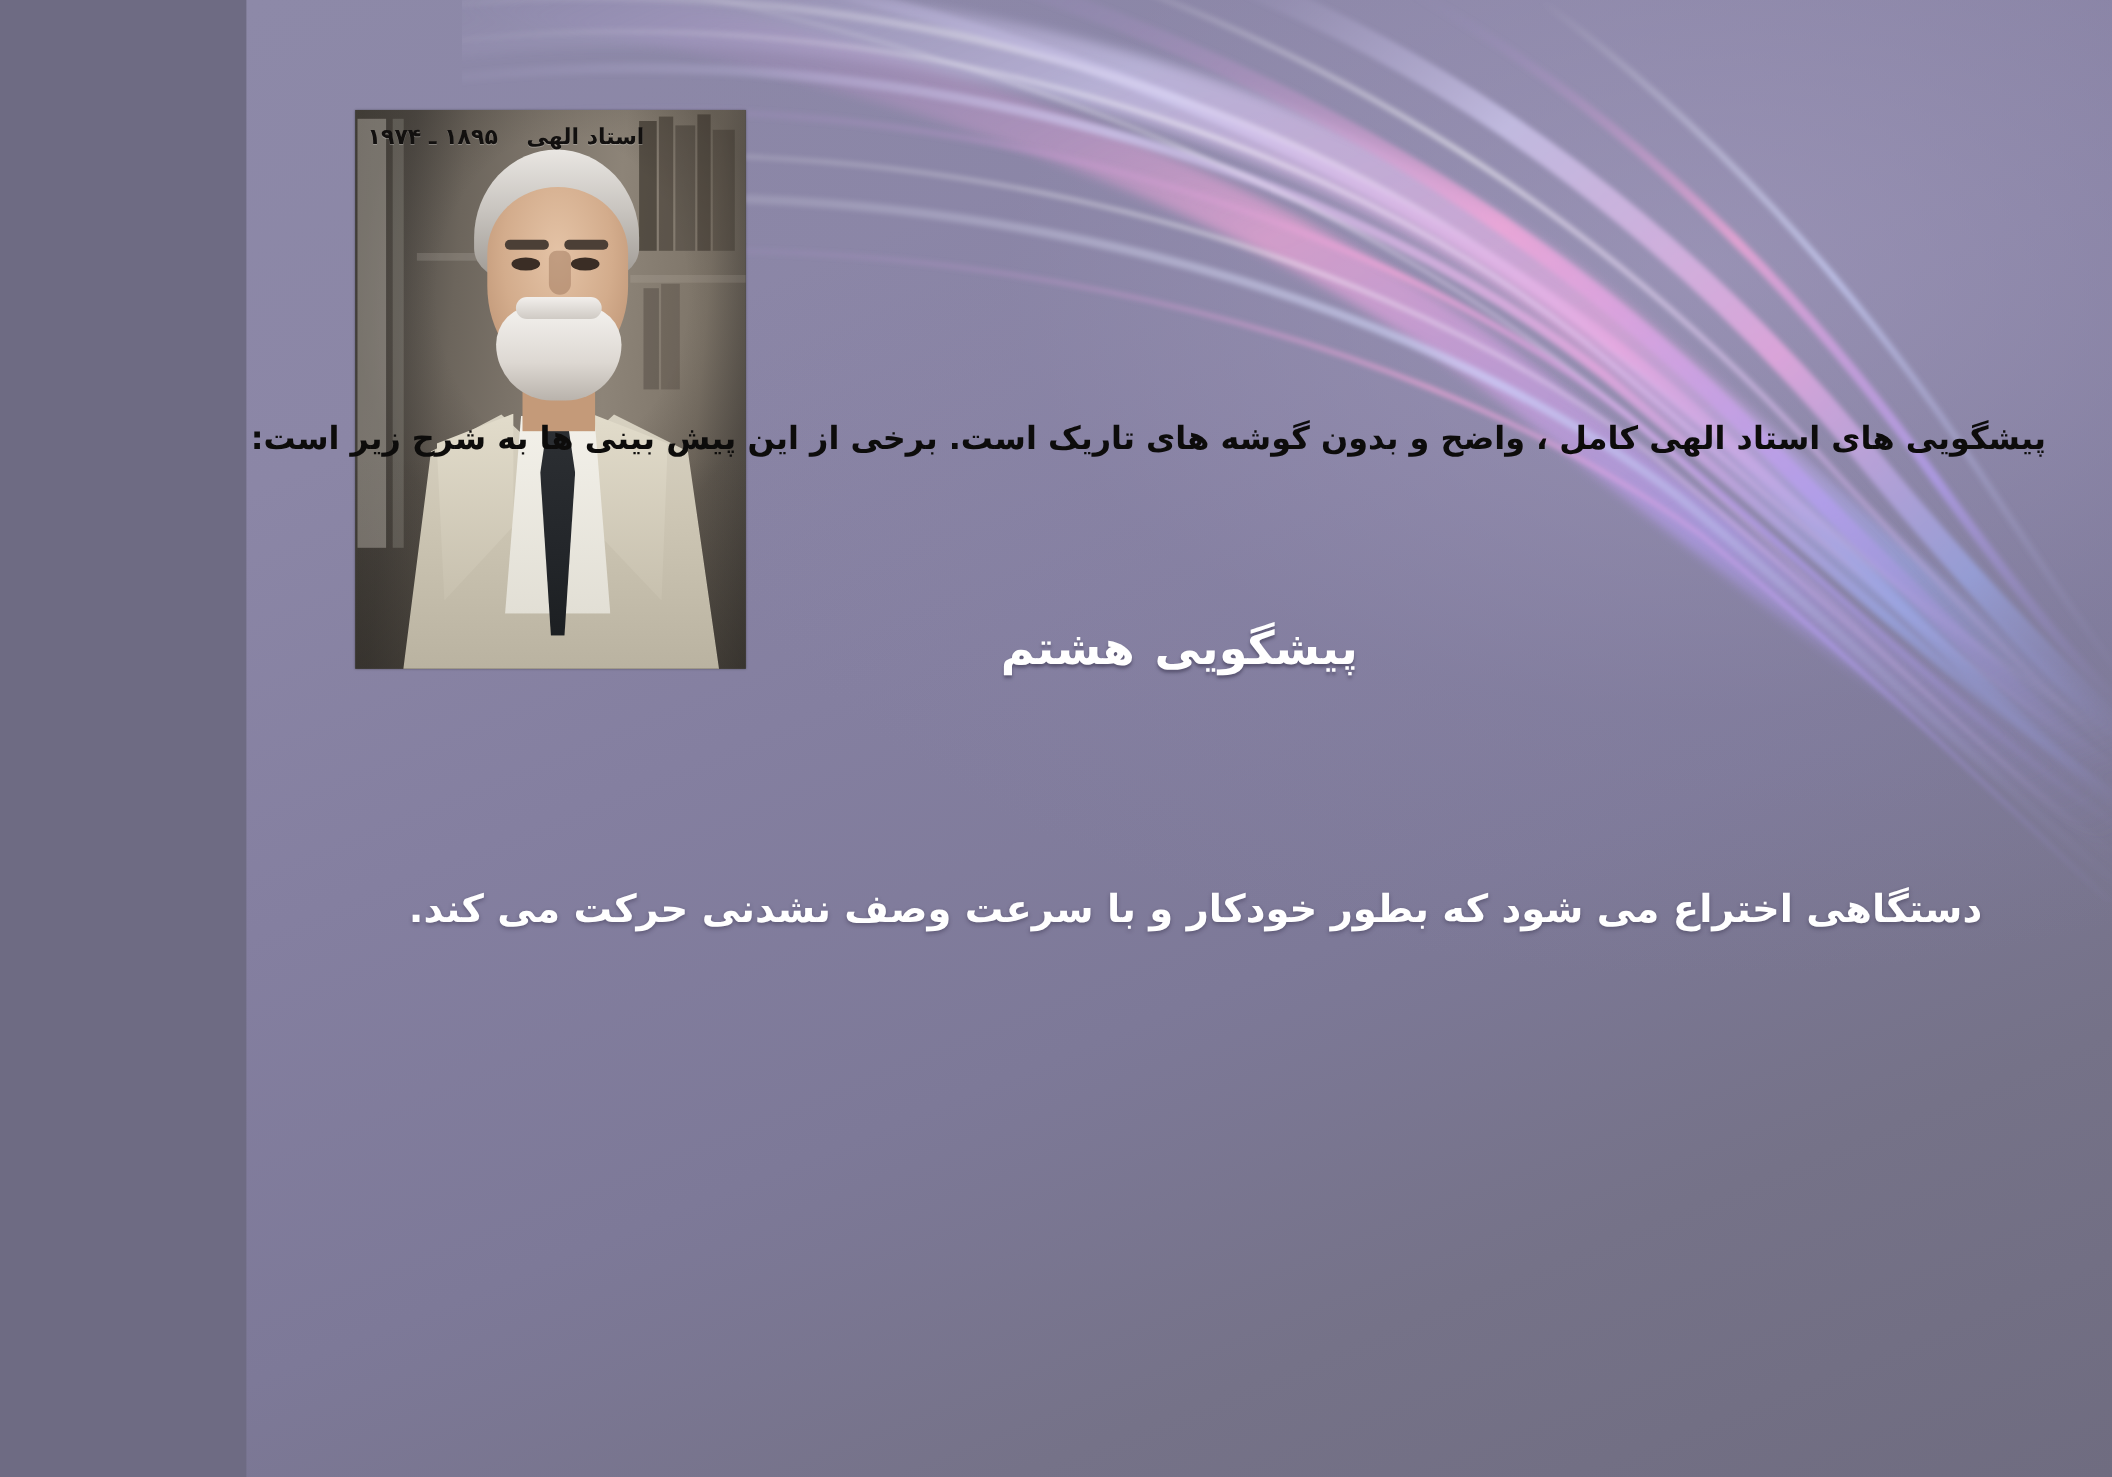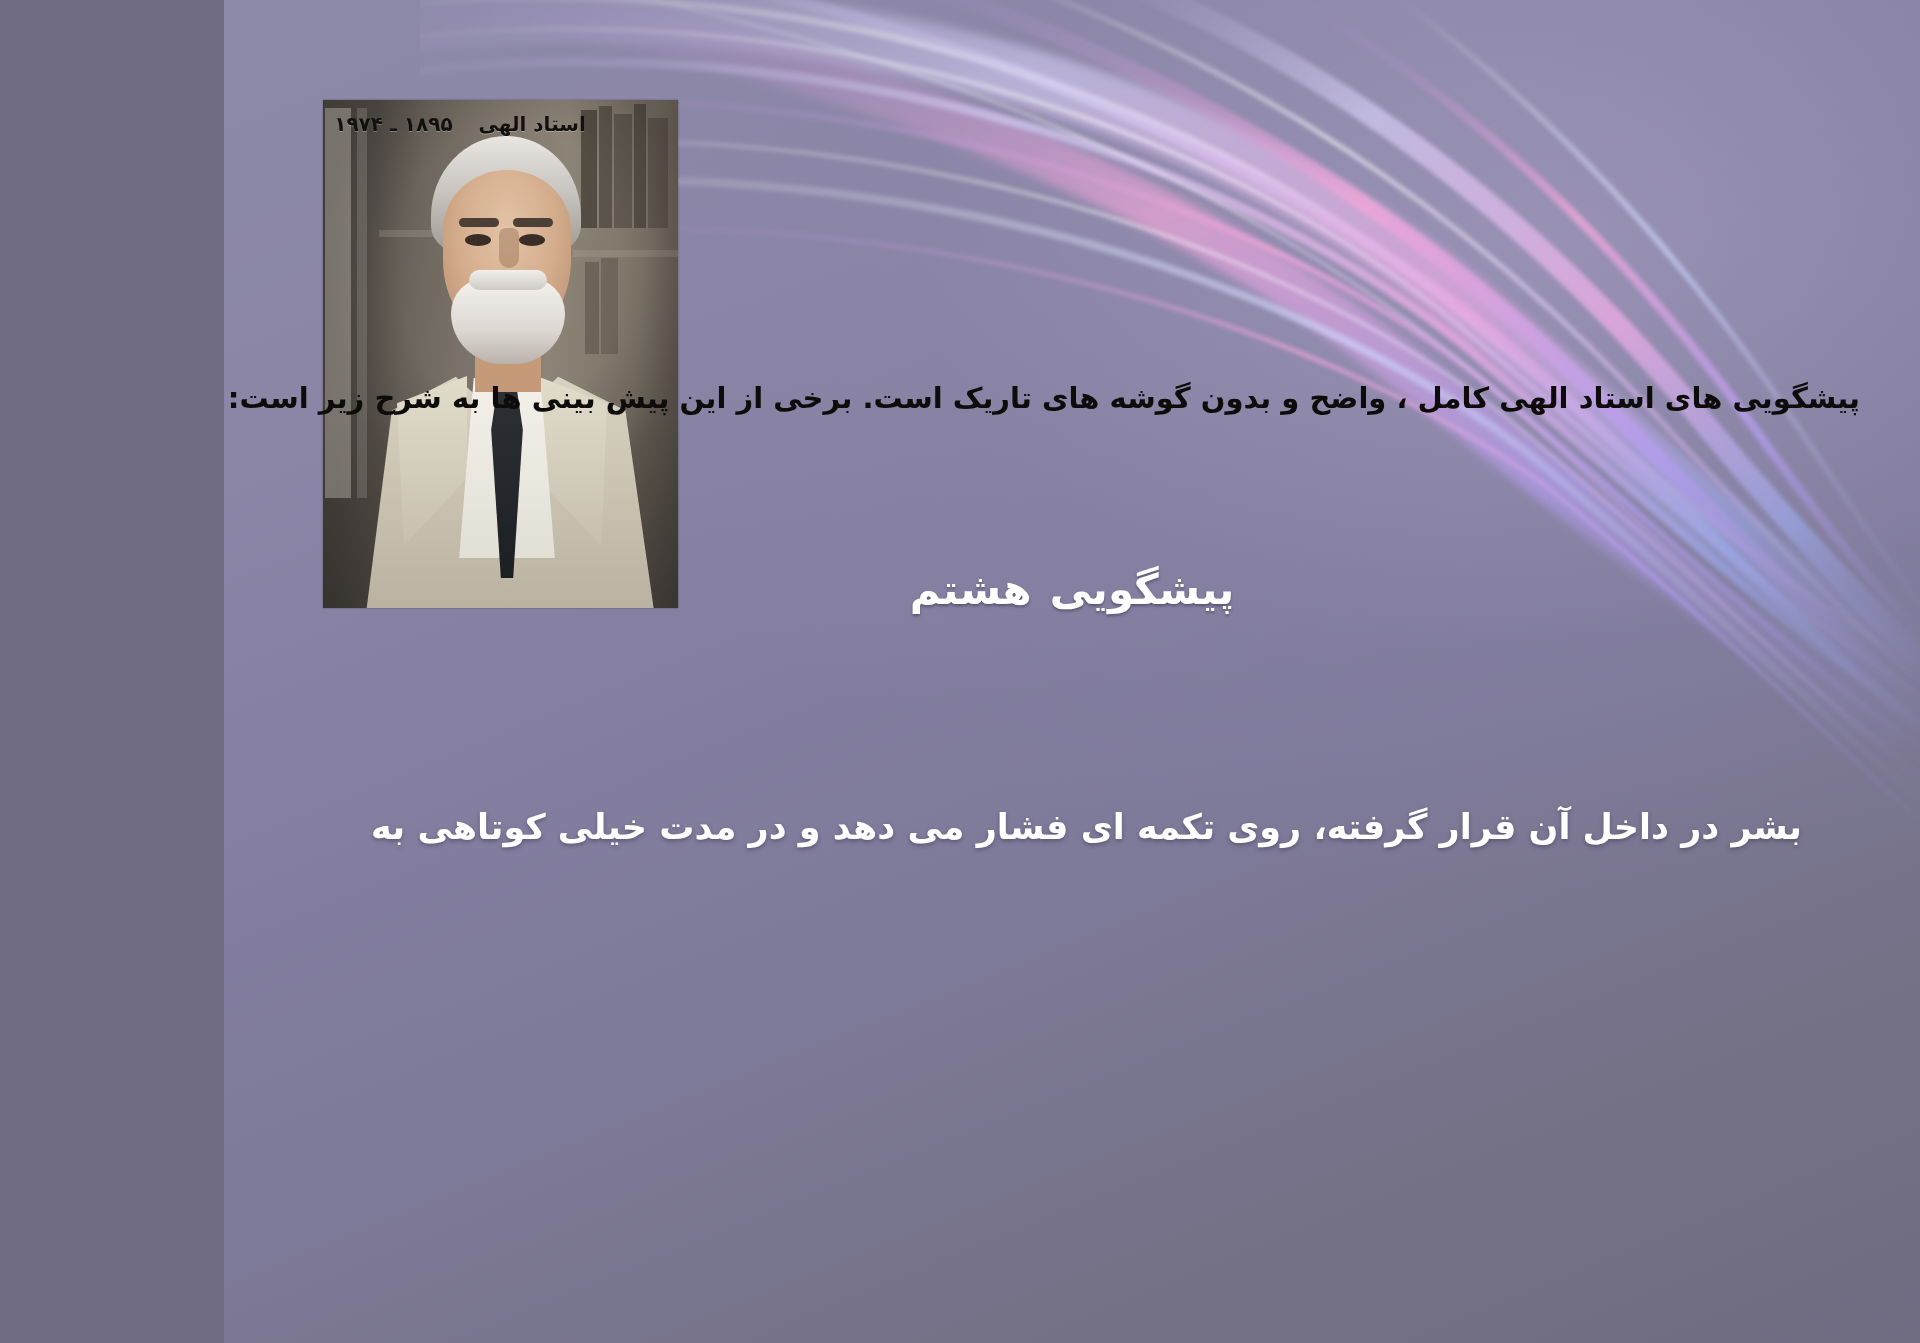--- a/index.html
+++ b/index.html
@@ -320,17 +320,17 @@
     <span class="hdr-name">استاد الهی</span><span class="hdr-years">۱۸۹۵ ـ ۱۹۷۴</span>
   </div>
 
   <div class="intro">پیشگویی های استاد الهی کامل ، واضح و بدون گوشه های تاریک است. برخی از این پیش بینی ها به شرح زیر است:</div>
 
   <div class="section-title">
     <span>پیشگویی</span><span class="gap"></span><span>هشتم</span>
   </div>
 
   <div class="body-text">
-    <span class="line">بشر در داخل آن قرار گرفته، روی تکمه ای فشار می دهد و در مدت خیلی کوتاهی به</span>
+    <span class="line">دستگاهی اختراع می شود که بطور خودکار و با سرعت وصف نشدنی حرکت می کند.</span>
   </div>
 
 
 </div>
 
 </body></html>

